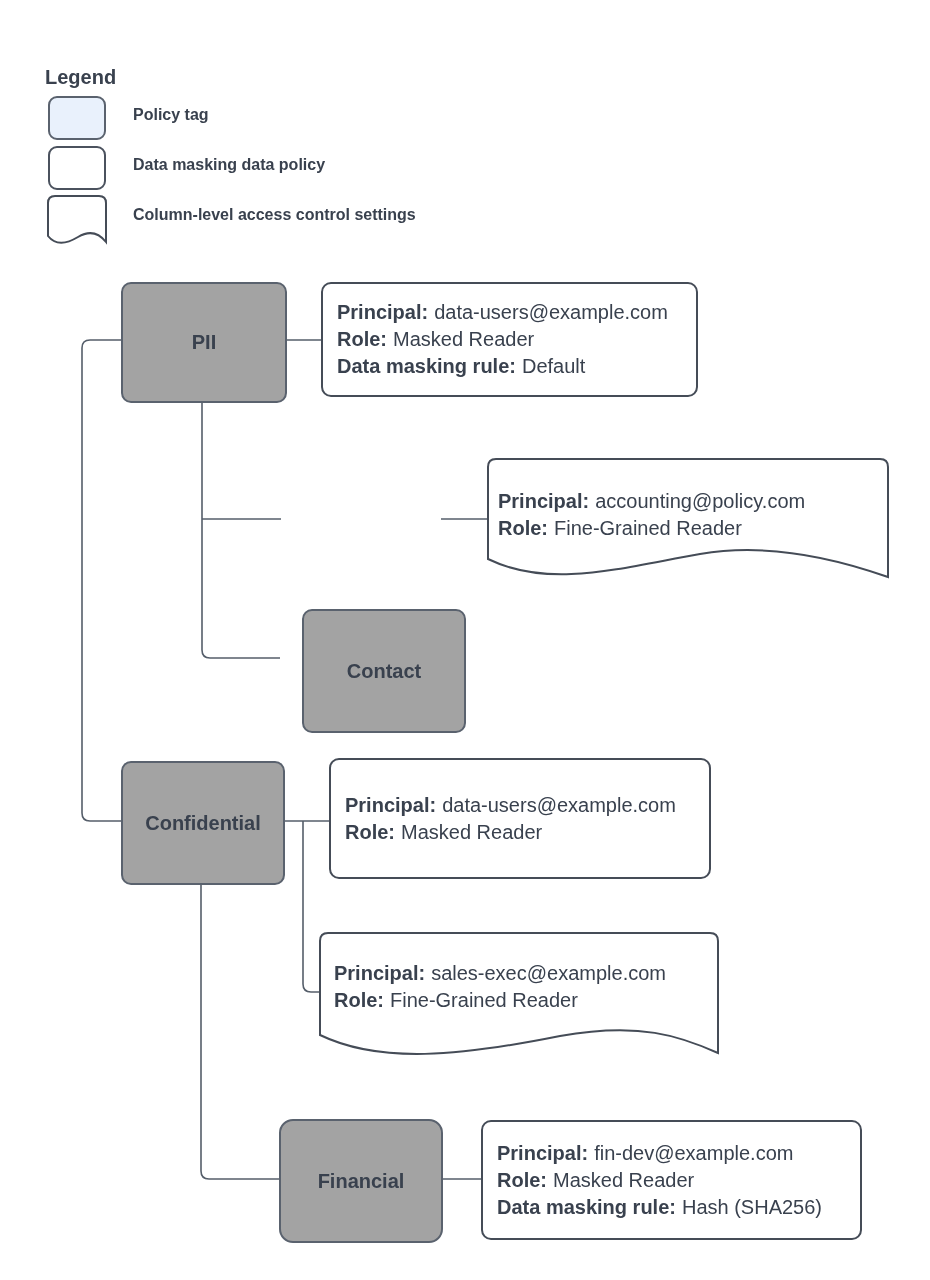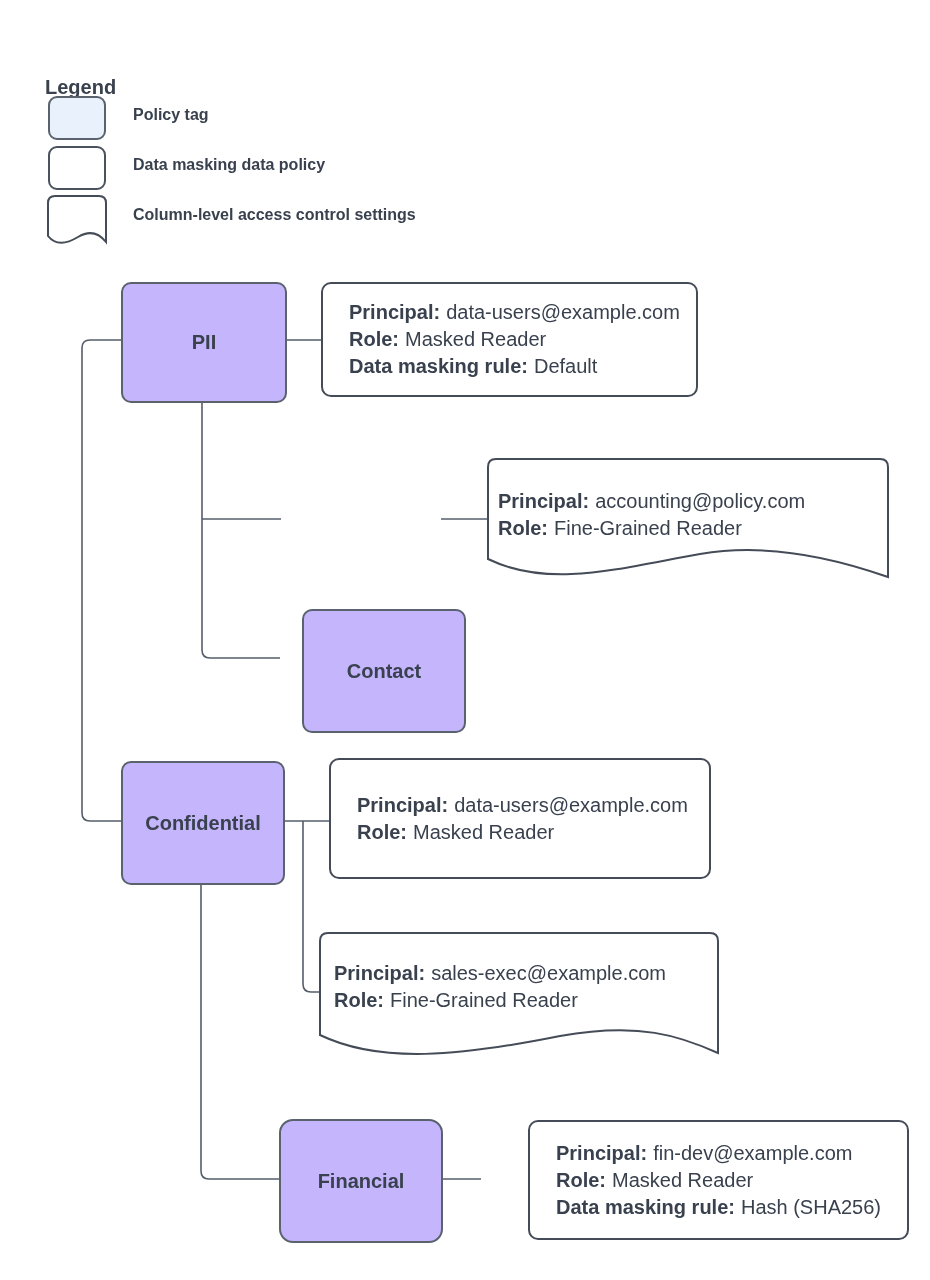--- a/index.html
+++ b/index.html
@@ -11,28 +11,28 @@
   .wire { fill:none; stroke:#555e6a; stroke-width:1.6; }
   .doc  { fill:#ffffff; stroke:#454c57; stroke-width:2; }
   .legend-title { position:absolute; font-size:20px; font-weight:700; }
   .legend-label { position:absolute; font-size:16px; font-weight:700; white-space:nowrap; }
   .swatch {
     position:absolute; width:54px; height:40px; background:#ffffff;
     border:2px solid #4b525e; border-radius:9px;
   }
   .swatch.blue { background:#e9f1fc; border-color:#5a626e; }
   .node {
-    position:absolute; background:#c4b5fd; border:2px solid #5a626e; border-radius:10px;
+    position:absolute; background:#a3a3a3; border:2px solid #5a626e; border-radius:10px;
     display:flex; align-items:center; justify-content:center;
     font-size:20px; font-weight:700; color:#39414e;
   }
   .pbox {
     position:absolute; background:#ffffff; border:2px solid #454c57; border-radius:10px;
     display:flex; flex-direction:column; justify-content:center;
-    padding-left:26px; box-sizing:border-box;
+    padding-left:14px; box-sizing:border-box;
   }
   .doctext {
     position:absolute; display:flex; flex-direction:column; justify-content:center;
     box-sizing:border-box;
   }
   .line { font-size:20px; line-height:27px; white-space:nowrap; }
   .k { font-weight:700; margin-right:6px; }
 </style>
 </head>
 <body>
@@ -55,21 +55,21 @@
              C 840,560 770,542 700,554 C 620,568 550,589 488,559
              L 488,467 Q 488,459 496,459 Z"></path>
     <path class="doc" d="M 328,933 L 710,933 Q 718,933 718,941 L 718,1053
              C 680,1036 640,1022 560,1036 C 460,1056 380,1064 320,1035
              L 320,941 Q 320,933 328,933 Z"></path>
     <path class="doc" d="M 55,196 L 99,196 Q 106,196 106,203 L 106,242
              C 98,232 88,231 78,237 C 68,243 56,246 48,236
              L 48,203 Q 48,196 55,196 Z"></path>
   </svg>
 
-  <div class="legend-title" style="left:45px; top:76px;">Legend</div>
+  <div class="legend-title" style="left:45px; top:66px;">Legend</div>
   <div class="swatch blue" style="left:48px; top:96px;"></div>
   <div class="swatch" style="left:48px; top:146px;"></div>
   <div class="legend-label" style="left:133px; top:106px;">Policy tag</div>
   <div class="legend-label" style="left:133px; top:156px;">Data masking data policy</div>
   <div class="legend-label" style="left:133px; top:206px;">Column-level access control settings</div>
 
   <div class="node" style="left:121px; top:282px; width:162px; height:117px;">
     <span>PII</span>
   </div>
   <div class="node" style="left:280px; top:609px; width:160px; height:120px;margin-left:22px;">
@@ -86,21 +86,21 @@
     <div class="line"><span class="k">Principal:</span><span>data-users@example.com</span></div>
     <div class="line"><span class="k">Role:</span><span>Masked Reader</span></div>
     <div class="line"><span class="k">Data masking rule:</span><span>Default</span></div>
   </div>
 
   <div class="pbox" style="left:329px; top:758px; width:382px; height:121px;">
     <div class="line"><span class="k">Principal:</span><span>data-users@example.com</span></div>
     <div class="line"><span class="k">Role:</span><span>Masked Reader</span></div>
   </div>
 
-  <div class="pbox" style="left:481px; top:1120px; width:381px; height:120px;margin-left:47px;">
+  <div class="pbox" style="left:481px; top:1120px; width:381px; height:120px;">
     <div class="line"><span class="k">Principal:</span><span>fin-dev@example.com</span></div>
     <div class="line"><span class="k">Role:</span><span>Masked Reader</span></div>
     <div class="line"><span class="k">Data masking rule:</span><span>Hash (SHA256)</span></div>
   </div>
 
   <div class="doctext" style="left:498px; top:459px; width:382px; height:112px;">
     <div class="line"><span class="k">Principal:</span><span>accounting@policy.com</span></div>
     <div class="line"><span class="k">Role:</span><span>Fine-Grained Reader</span></div>
   </div>
 

